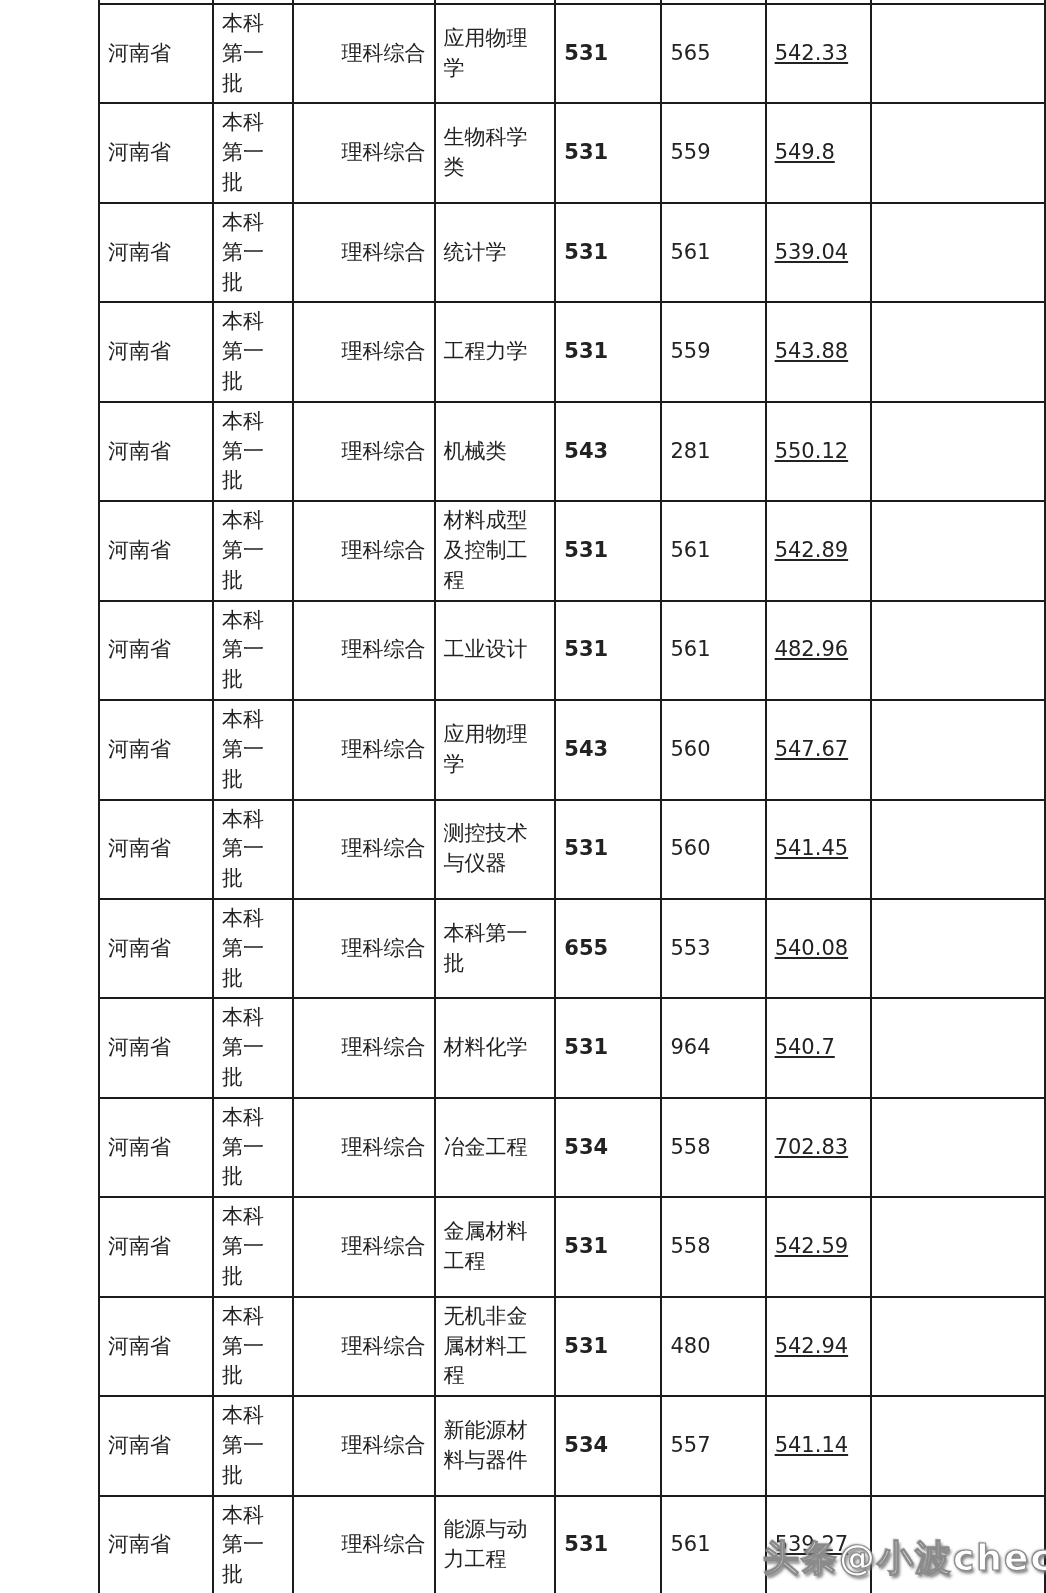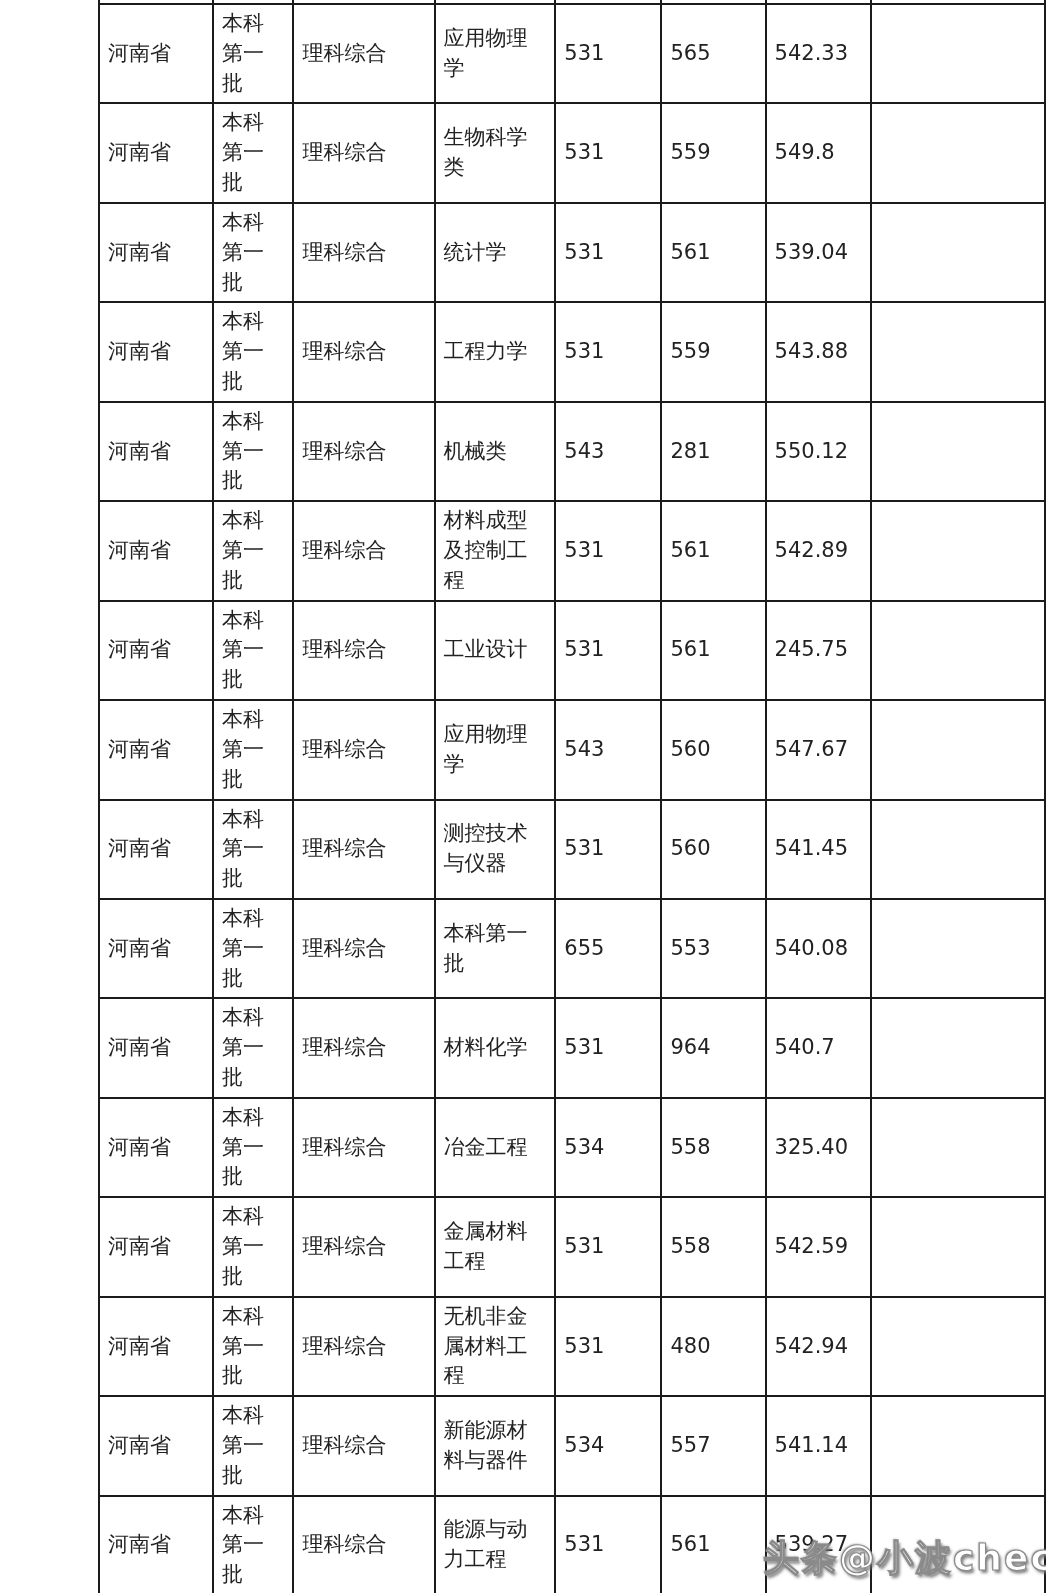--- a/index.html
+++ b/index.html
@@ -26,25 +26,25 @@
     line-height:1.42;
     vertical-align:middle;
     color:#222222;
     overflow:hidden;
     word-break:break-all;
   }
   tr.data-row{height:69px;}
   tr.partial-row td{height:3px;padding:0;}
   td.c-province{width:99px;border-radius:25px;}
   td.c-batch{width:64px;padding:4px 5px;}
-  td.c-subject{width:127px;}
+  td.c-subject{width:127px;text-align:right;}
   td.c-major{width:106px;padding:4px 6px;}
-  td.c-min{width:91px;}
+  td.c-min{width:91px;font-weight:bold;}
   td.c-max{width:89px;}
-  td.c-avg{width:90px;}
+  td.c-avg{width:90px;text-decoration:underline;}
   td.c-note{width:162px;}
   td.c-num{font-size:23px;padding-left:9px;}
   .watermark{
     position:absolute;
     left:763px;
     top:1534px;
     font-size:36px;
     font-weight:bold;
     letter-spacing:2px;
     white-space:nowrap;
@@ -136,21 +136,21 @@
     <td class="c-note"></td>
   </tr>
 
   <tr class="data-row">
     <td class="c-province">河南省</td>
     <td class="c-batch">本科第一批</td>
     <td class="c-subject">理科综合</td>
     <td class="c-major">工业设计</td>
     <td class="c-min c-num">531</td>
     <td class="c-max c-num">561</td>
-    <td class="c-avg c-num">245.75</td>
+    <td class="c-avg c-num">482.96</td>
     <td class="c-note"></td>
   </tr>
 
   <tr class="data-row">
     <td class="c-province">河南省</td>
     <td class="c-batch">本科第一批</td>
     <td class="c-subject">理科综合</td>
     <td class="c-major">应用物理学</td>
     <td class="c-min c-num">543</td>
     <td class="c-max c-num">560</td>
@@ -191,21 +191,21 @@
     <td class="c-note"></td>
   </tr>
 
   <tr class="data-row">
     <td class="c-province">河南省</td>
     <td class="c-batch">本科第一批</td>
     <td class="c-subject">理科综合</td>
     <td class="c-major">冶金工程</td>
     <td class="c-min c-num">534</td>
     <td class="c-max c-num">558</td>
-    <td class="c-avg c-num">325.40</td>
+    <td class="c-avg c-num">702.83</td>
     <td class="c-note"></td>
   </tr>
 
   <tr class="data-row">
     <td class="c-province">河南省</td>
     <td class="c-batch">本科第一批</td>
     <td class="c-subject">理科综合</td>
     <td class="c-major">金属材料工程</td>
     <td class="c-min c-num">531</td>
     <td class="c-max c-num">558</td>

